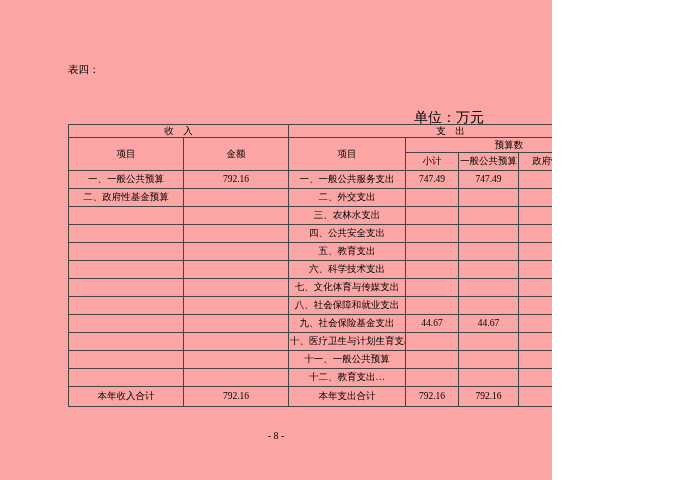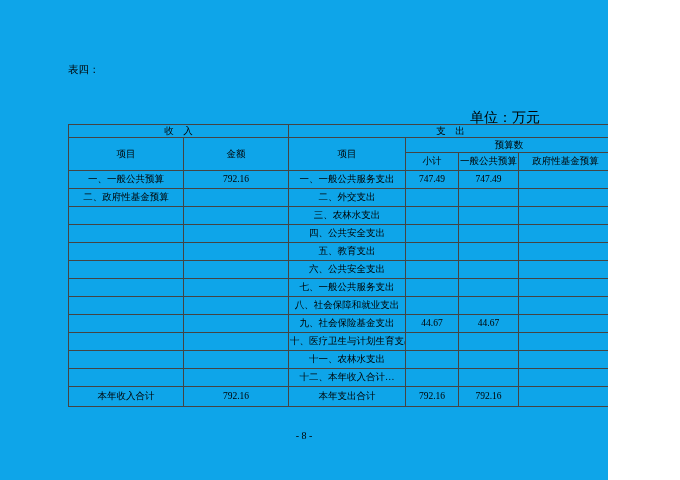--- a/index.html
+++ b/index.html
@@ -1,19 +1,19 @@
 <!DOCTYPE html>
 <html><head>
 <meta charset="utf-8">
 <style>
   html,body{margin:0;padding:0;background:#ffffff;}
   .sheet{
     position:relative;
-    width:608px;height:480px;
-    background:#0ea5e9;
+    width:552px;height:480px;
+    background:#fca5a5;
     color:#000;
     font-family:"Liberation Serif","DejaVu Serif",serif;
     overflow:hidden;
   }
   .table-label{
     position:absolute;left:68px;top:63px;
     font-size:10.5px;
   }
   .doc-title{
     position:absolute;left:0;right:0;top:86px;
@@ -126,29 +126,29 @@
       <td class="item"></td>
       <td></td>
       <td class="item">五、教育支出</td>
       <td></td>
       <td></td>
       <td></td>
     </tr>
     <tr>
       <td class="item"></td>
       <td></td>
-      <td class="item">六、公共安全支出</td>
-      <td></td>
-      <td></td>
-      <td></td>
-    </tr>
-    <tr>
-      <td class="item"></td>
-      <td></td>
-      <td class="item">七、一般公共服务支出</td>
+      <td class="item">六、科学技术支出</td>
+      <td></td>
+      <td></td>
+      <td></td>
+    </tr>
+    <tr>
+      <td class="item"></td>
+      <td></td>
+      <td class="item">七、文化体育与传媒支出</td>
       <td></td>
       <td></td>
       <td></td>
     </tr>
     <tr>
       <td class="item"></td>
       <td></td>
       <td class="item">八、社会保障和就业支出</td>
       <td></td>
       <td></td>
@@ -166,29 +166,29 @@
       <td class="item"></td>
       <td></td>
       <td class="item">十、医疗卫生与计划生育支出</td>
       <td></td>
       <td></td>
       <td></td>
     </tr>
     <tr>
       <td class="item"></td>
       <td></td>
-      <td class="item">十一、农林水支出</td>
-      <td></td>
-      <td></td>
-      <td></td>
-    </tr>
-    <tr>
-      <td class="item"></td>
-      <td></td>
-      <td class="item">十二、本年收入合计…</td>
+      <td class="item">十一、一般公共预算</td>
+      <td></td>
+      <td></td>
+      <td></td>
+    </tr>
+    <tr>
+      <td class="item"></td>
+      <td></td>
+      <td class="item">十二、教育支出…</td>
       <td></td>
       <td></td>
       <td></td>
     </tr>
 
     <tr class="total-row">
       <td>本年收入合计</td>
       <td>792.16</td>
       <td>本年支出合计</td>
       <td>792.16</td>

